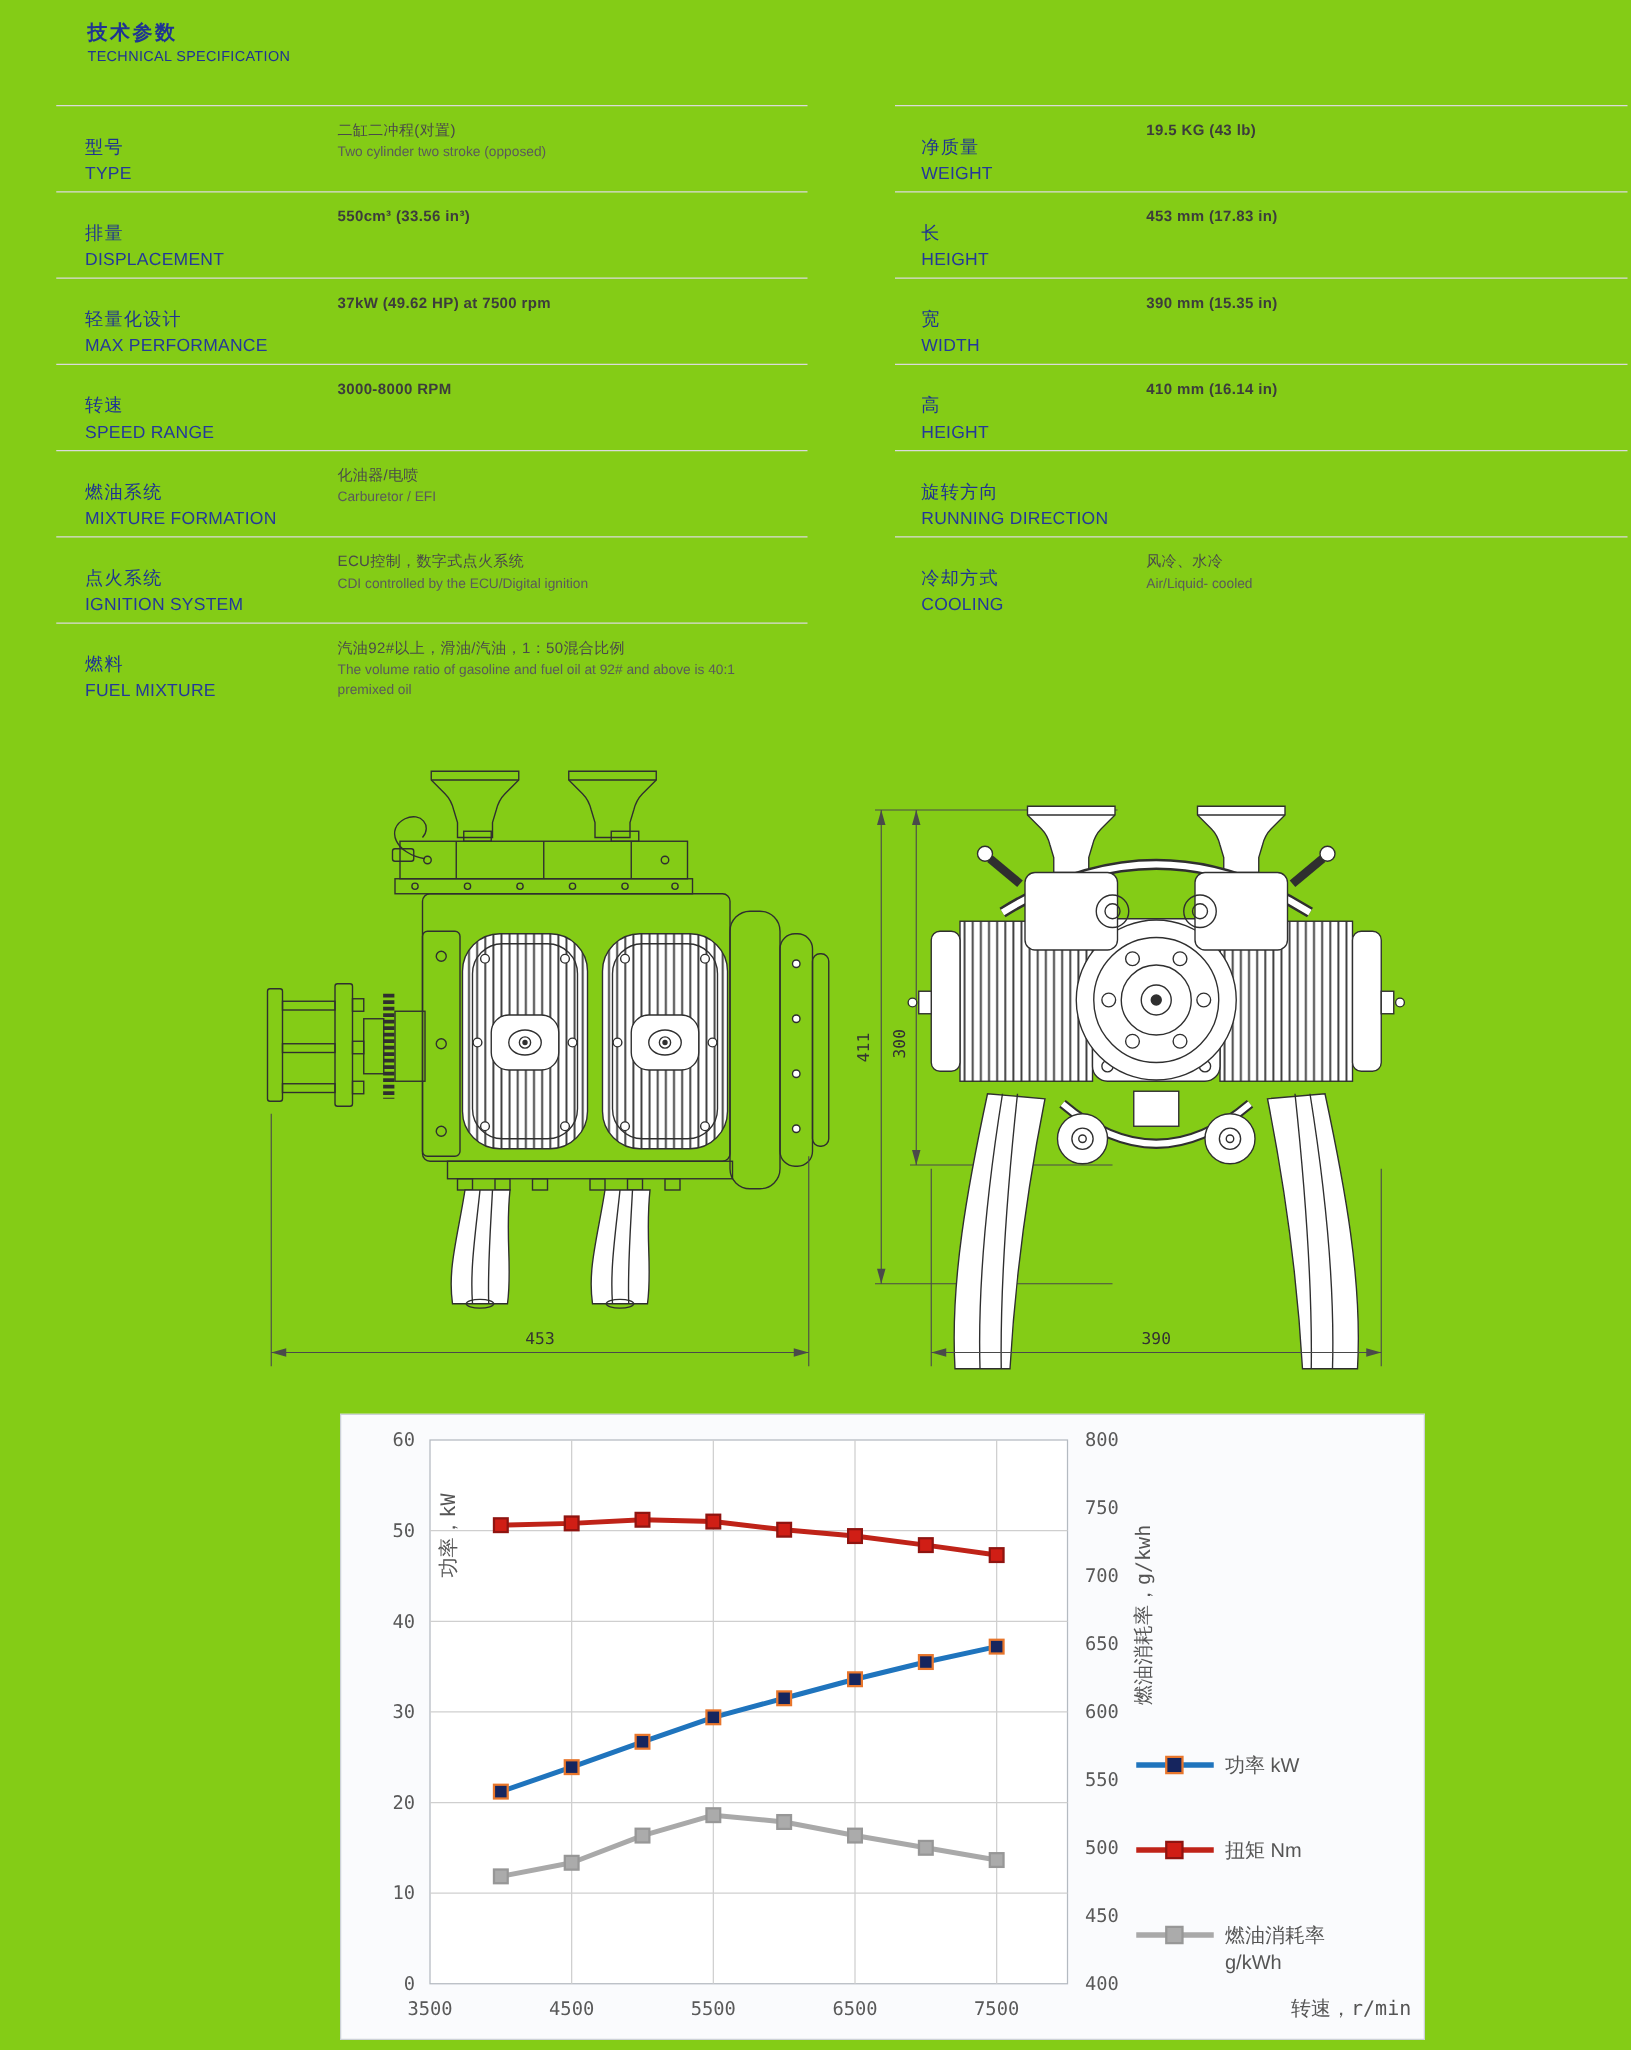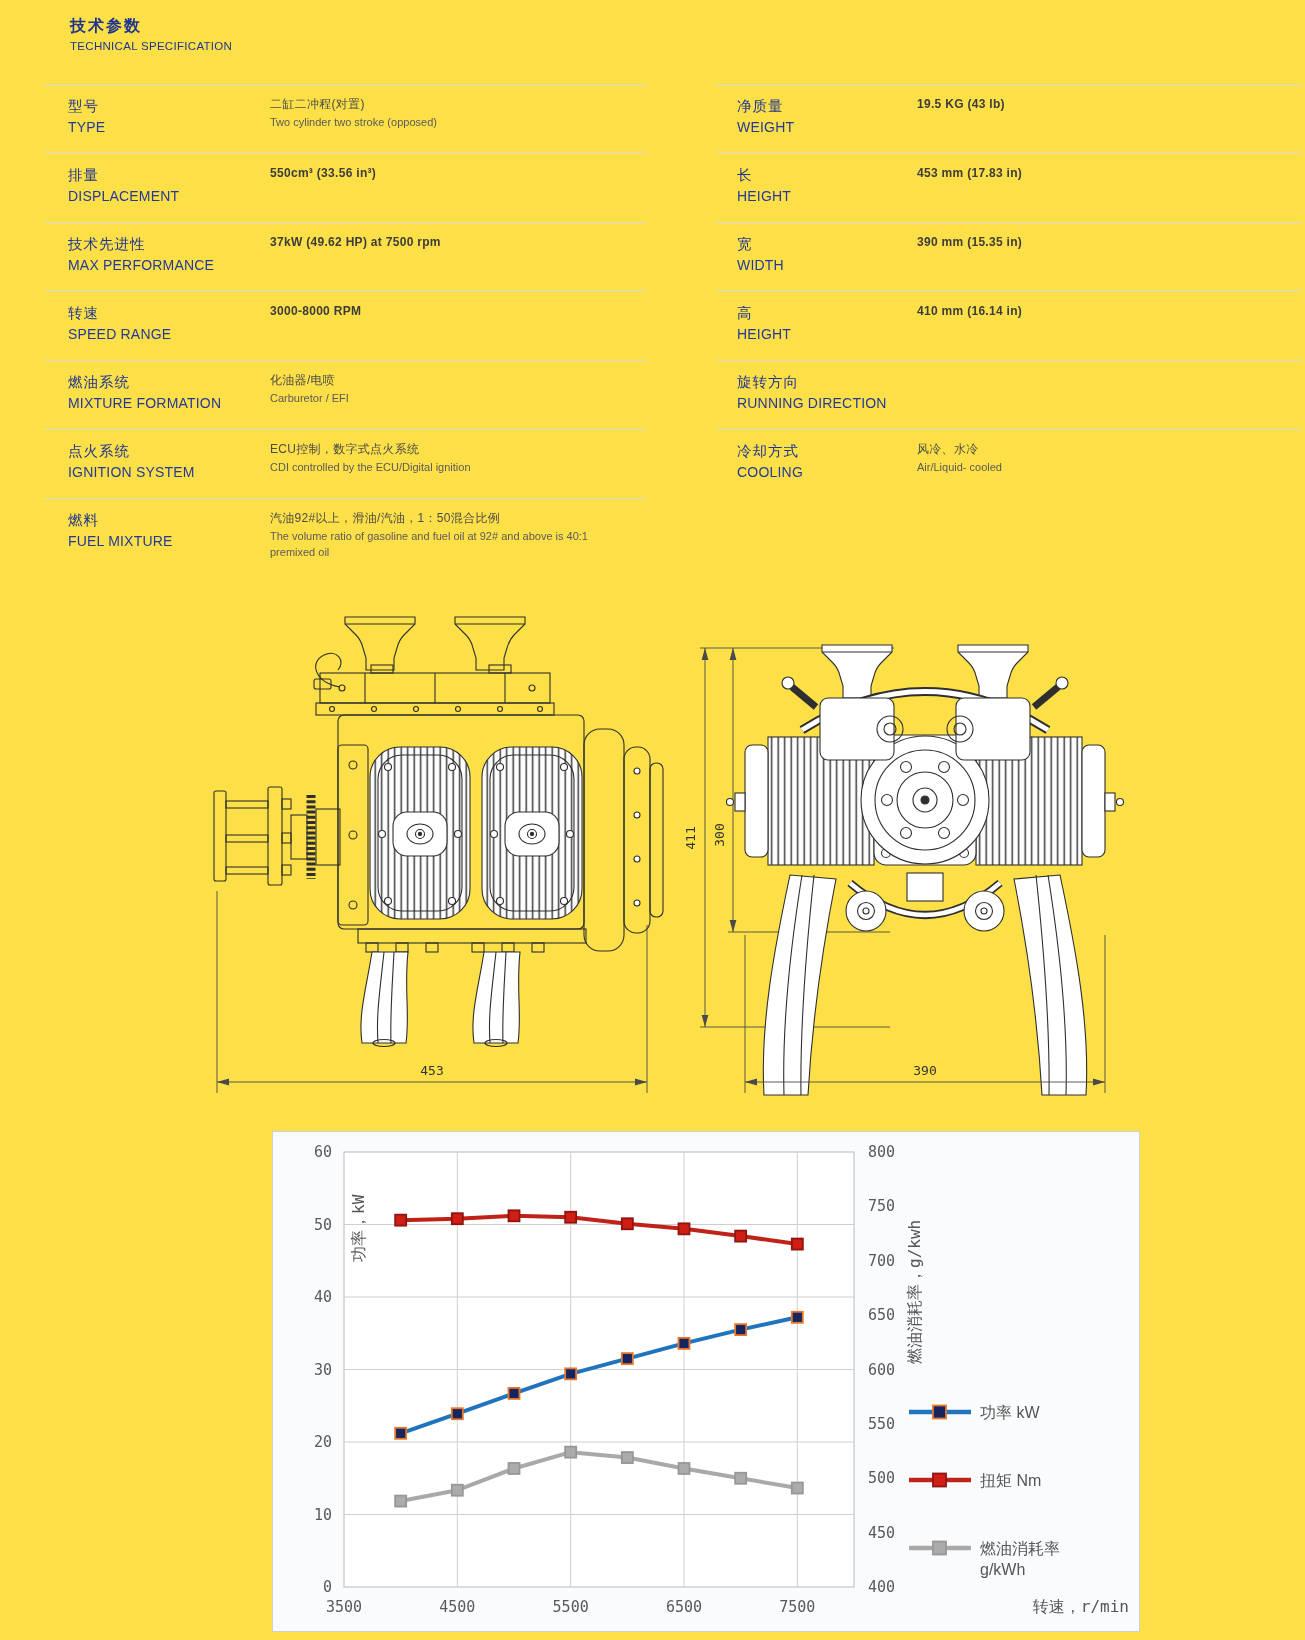--- a/index.html
+++ b/index.html
@@ -1,31 +1,31 @@
 <!DOCTYPE html>
 <html><head>
 <meta charset="utf-8">
 <style>
   html,body{margin:0;padding:0;background:#ffffff;}
   body{font-family:"Liberation Sans", sans-serif;}
-  .page{position:relative;width:1305px;height:1640px;background:#fde047;overflow:hidden;}
+  .page{position:relative;width:1305px;height:1640px;background:#84cc16;overflow:hidden;}
 
   
   .title-block{position:absolute;left:70px;top:16px;}
   .title-cn{font-size:16px;font-weight:bold;color:#1f3492;letter-spacing:2px;}
   .title-en{font-size:11.5px;color:#1f3492;margin-top:3px;letter-spacing:.3px;}
 
   
   .spec-col{position:absolute;top:84px;}
   .spec-col.left{left:45px;width:601px;}
   .spec-col.right{left:716px;width:586px;}
   .row{display:flex;border-top:1px solid #dadada;padding:12px 0 6px 0;min-height:69px;box-sizing:border-box;}
   .spec-col.left .row{padding-left:23px;}
   .spec-col.right .row{padding-left:21px;}
-  .lab{flex:none;}
+  .lab{flex:none;margin-top:11px;}
   .spec-col.left .lab{width:202px;}
   .spec-col.right .lab{width:180px;}
   .lab-cn{font-size:14.5px;color:#1f3492;letter-spacing:1px;}
   .lab-en{font-size:14px;color:#24389a;margin-top:3px;letter-spacing:.2px;}
   .val{flex:1;}
   .val-main{font-size:12px;color:#4a4a4a;line-height:1.25;letter-spacing:.3px;}
   .val-main.em{font-weight:bold;color:#3c3c3c;}
   .val-sub{font-size:11px;color:#5a5a5a;margin-top:3px;line-height:1.45;max-width:335px;}
 
   
@@ -63,21 +63,21 @@
       <div class="lab">
         <div class="lab-cn">排量</div>
         <div class="lab-en">DISPLACEMENT</div>
       </div>
       <div class="val">
         <div class="val-main em">550cm³ (33.56 in³)</div>
       </div>
     </div>
     <div class="row">
       <div class="lab">
-        <div class="lab-cn">技术先进性</div>
+        <div class="lab-cn">轻量化设计</div>
         <div class="lab-en">MAX PERFORMANCE</div>
       </div>
       <div class="val">
         <div class="val-main em">37kW (49.62 HP) at 7500 rpm</div>
       </div>
     </div>
     <div class="row">
       <div class="lab">
         <div class="lab-cn">转速</div>
         <div class="lab-en">SPEED RANGE</div>

